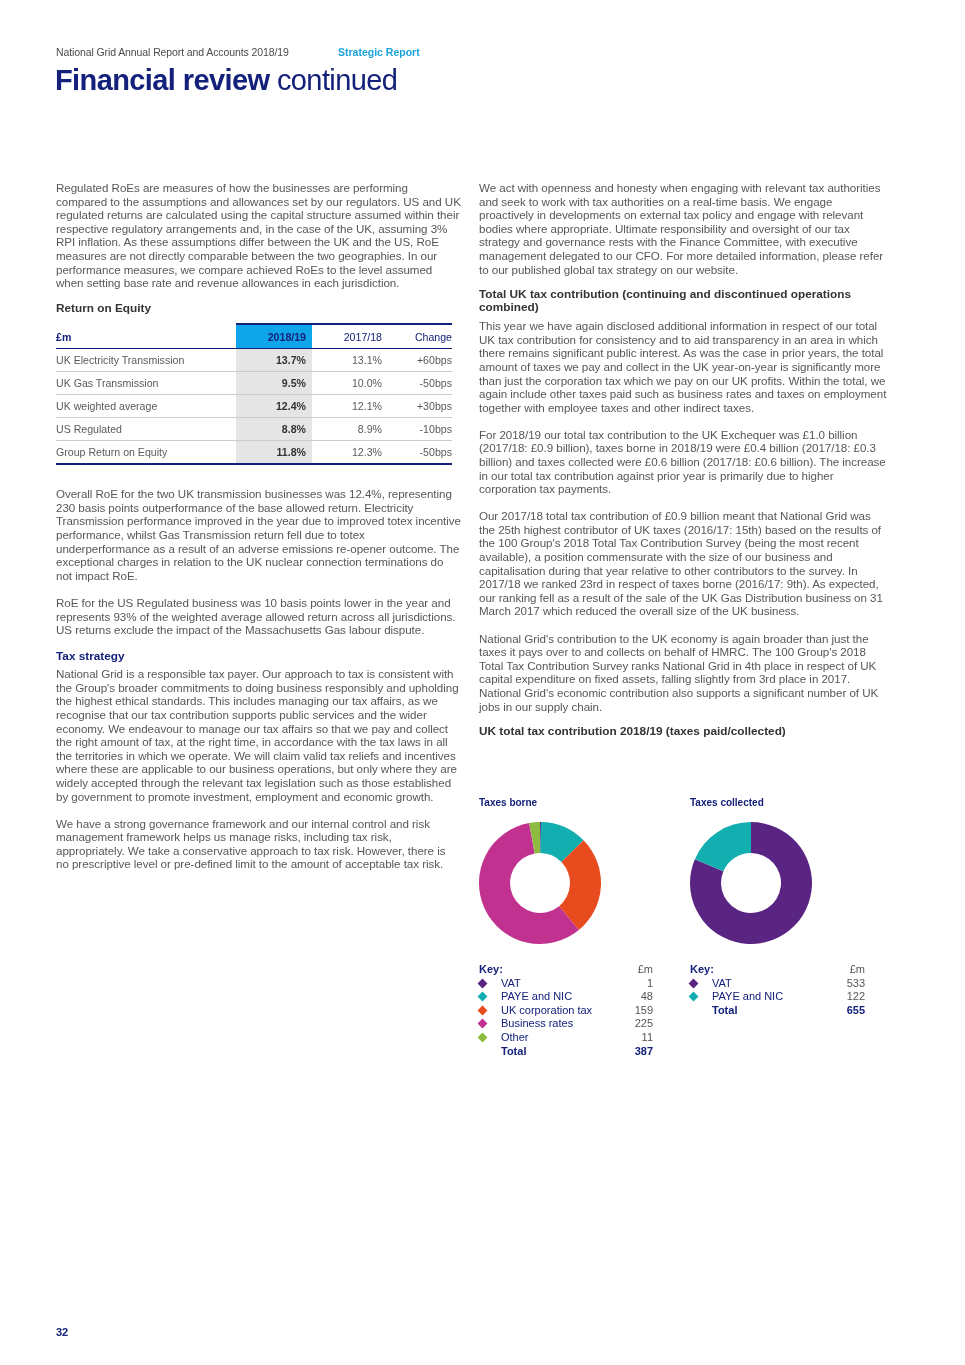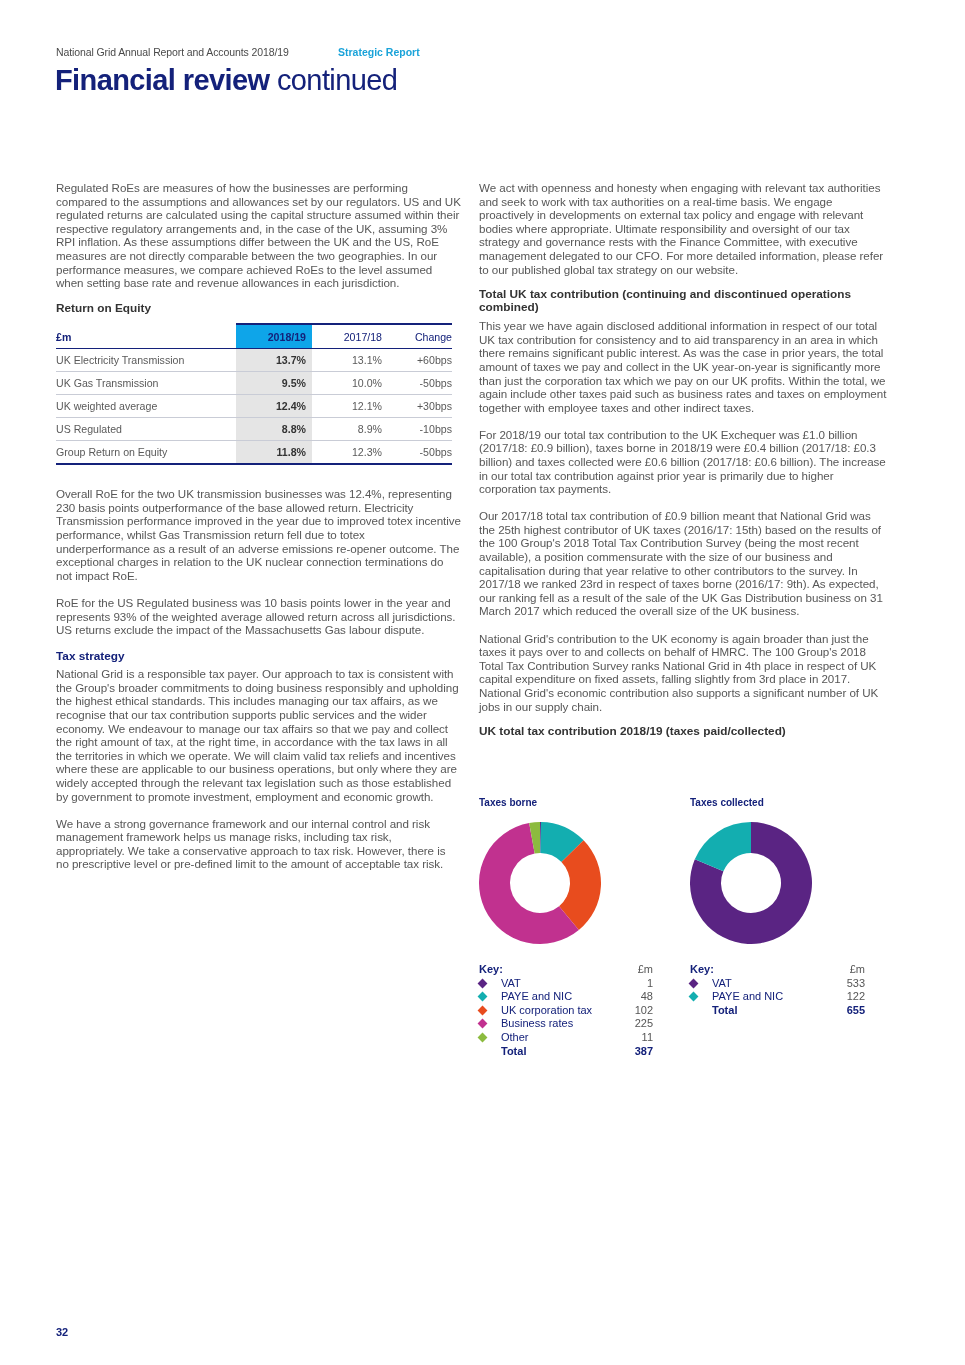--- a/index.html
+++ b/index.html
@@ -123,21 +123,21 @@
         <span class="val">1</span>
       </div>
     <div class="row">
         <span class="dia" style="background:#13aeb0;"></span>
         <span class="lbl">PAYE and NIC</span>
         <span class="val">48</span>
       </div>
     <div class="row">
         <span class="dia" style="background:#e84c1e;"></span>
         <span class="lbl">UK corporation tax</span>
-        <span class="val">102</span>
+        <span class="val">159</span>
       </div>
     <div class="row">
         <span class="dia" style="background:#c1318f;"></span>
         <span class="lbl">Business rates</span>
         <span class="val">225</span>
       </div>
     <div class="row">
         <span class="dia" style="background:#8cbb3f;"></span>
         <span class="lbl">Other</span>
         <span class="val">11</span>

